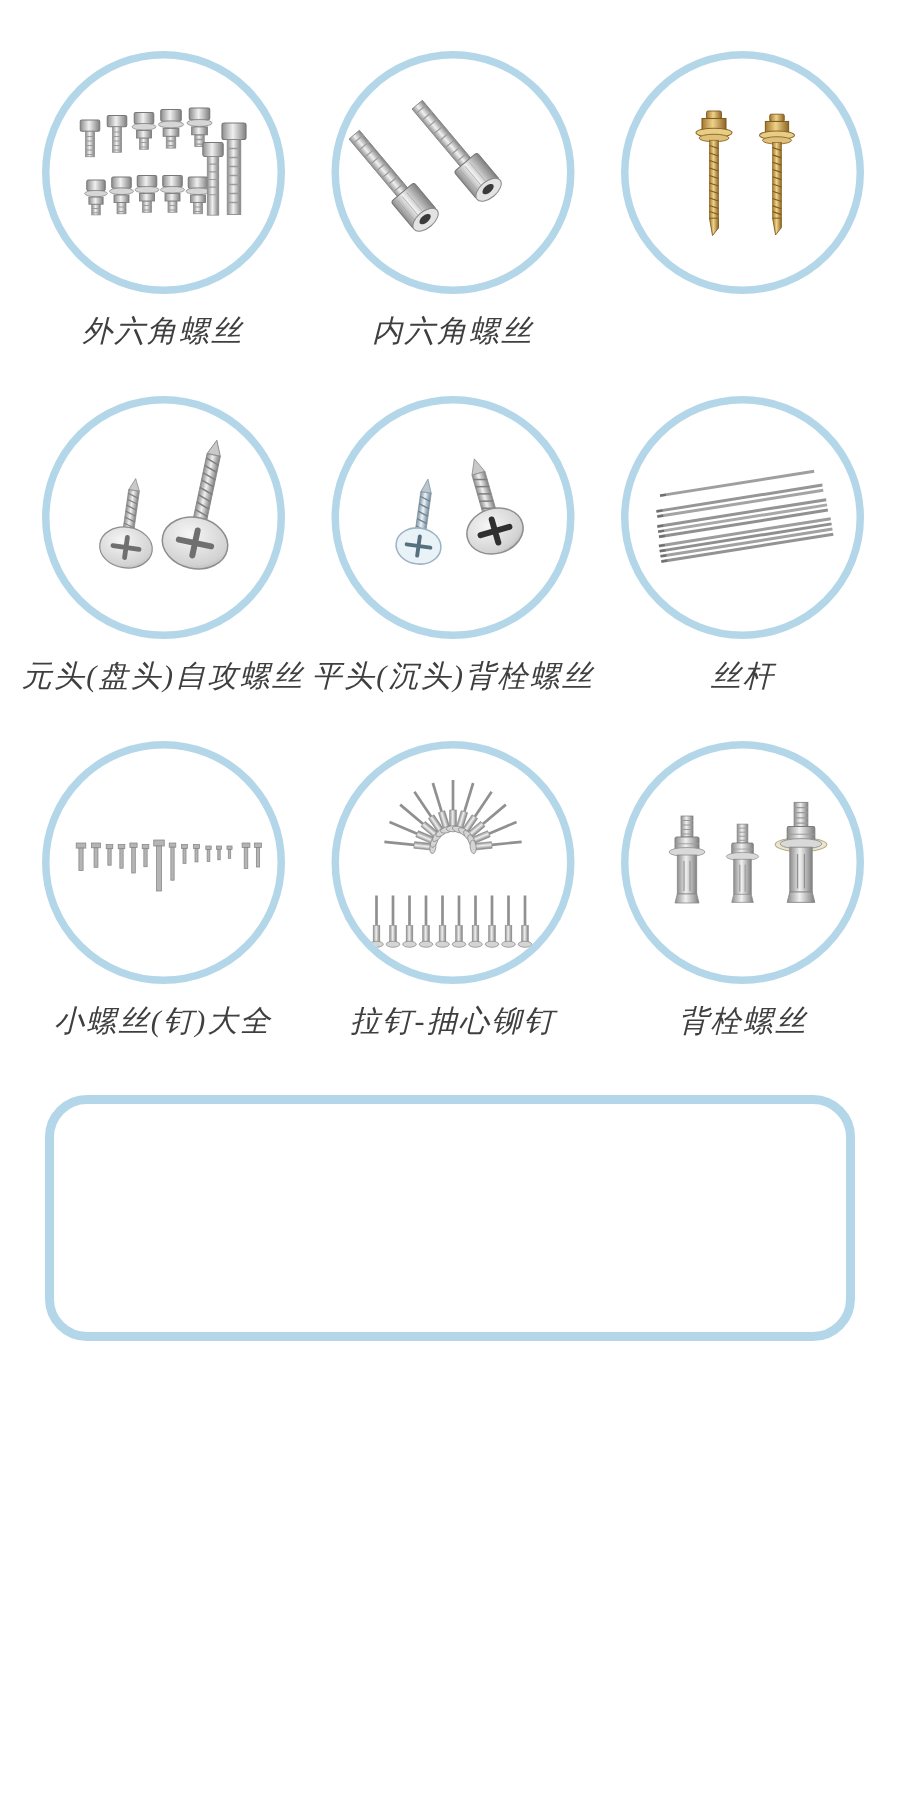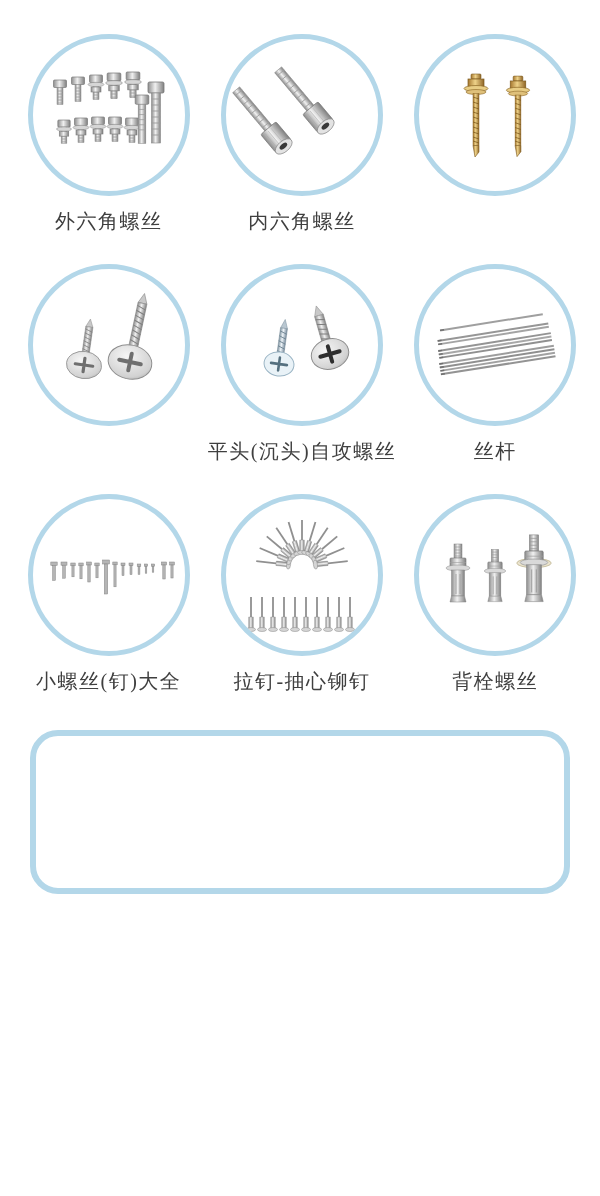--- a/index.html
+++ b/index.html
@@ -21,20 +21,21 @@
     border:5px solid #b3d7e9;background:#ffffff;
     display:flex;align-items:center;justify-content:center;
     overflow:hidden;
   }
   .circle svg{display:block;}
   .label{
     margin-top:12px;
     font-size:20px;line-height:26px;
     color:#3f3f3f;letter-spacing:1.5px;white-space:nowrap;
     text-align:center;
+    font-style:italic;
   }
   .note-box{
     width:528px;height:152px;
     border:6px solid #b3d7e9;border-radius:28px;
     margin:6px auto 0 auto;background:#ffffff;
   }
   .defs{position:absolute;width:0;height:0;}
 </style>
 </head>
 <body>
@@ -209,20 +210,21 @@
         </g>
         <g transform="translate(96,92) rotate(12)">
           <path d="M-4.5 -60 L0 -70 L4.5 -60 Z" fill="#c9c9c9" stroke="#8a8a8a" stroke-width="0.6"></path>
           <rect x="-4.5" y="-60" width="9" height="46" fill="url(#gmH)" stroke="#8a8a8a" stroke-width="0.6"></rect>
           <path d="M-4.5 -57l9 3M-4.5 -52l9 3M-4.5 -47l9 3M-4.5 -42l9 3M-4.5 -37l9 3M-4.5 -32l9 3M-4.5 -27l9 3M-4.5 -22l9 3" stroke="#7f7f7f" stroke-width="1"></path>
           <ellipse cx="0" cy="0" rx="22" ry="17" fill="url(#grM)" stroke="#8d8d8d" stroke-width="1"></ellipse>
           <path d="M-11 0h22M0 -8.5v17" stroke="#6f6f6f" stroke-width="4" stroke-linecap="round"></path>
         </g>
       </svg>
     </div>
+    <div class="label">元头(盘头)自攻螺丝</div>
   </div>
 
 
   <div class="cell">
     <div class="circle">
       <svg width="150" height="150" viewBox="0 0 150 150">
         <g transform="translate(52,94) rotate(8)">
           <path d="M-3.5 -36 L0 -45 L3.5 -36 Z" fill="#b9c7d1" stroke="#7f93a0" stroke-width="0.5"></path>
           <rect x="-3.5" y="-36" width="7" height="26" fill="url(#gzH)" stroke="#7f93a0" stroke-width="0.5"></rect>
           <path d="M-3.5 -33l7 2.5M-3.5 -28l7 2.5M-3.5 -23l7 2.5M-3.5 -18l7 2.5M-3.5 -13l7 2.5" stroke="#6e8492" stroke-width="0.9"></path>
@@ -231,21 +233,21 @@
         </g>
         <g transform="translate(103,84) rotate(-16)">
           <path d="M-4.5 -40 L0 -50 L4.5 -40 Z" fill="#c9c9c9" stroke="#8a8a8a" stroke-width="0.5"></path>
           <rect x="-4.5" y="-40" width="9" height="26" fill="url(#gmH)" stroke="#8a8a8a" stroke-width="0.5"></rect>
           <path d="M-4.5 -37l9 2.5M-4.5 -32l9 2.5M-4.5 -27l9 2.5M-4.5 -22l9 2.5M-4.5 -17l9 2.5" stroke="#7f7f7f" stroke-width="1"></path>
           <ellipse cx="0" cy="0" rx="19" ry="15" fill="url(#grM)" stroke="#8d8d8d" stroke-width="1"></ellipse>
           <path d="M-10 0h20M0 -8v16" stroke="#2f2f2f" stroke-width="4" stroke-linecap="round"></path>
         </g>
       </svg>
     </div>
-    <div class="label">平头(沉头)自攻螺丝</div>
+    <div class="label">平头(沉头)背栓螺丝</div>
   </div>
 
 
   <div class="cell">
     <div class="circle">
       <svg width="150" height="150" viewBox="0 0 150 150">
         <g transform="translate(75,75) rotate(-9)">
           <rect x="-52" y="-24" width="104" height="2" fill="#9f9f9f"></rect>
           <rect x="-56" y="-14" width="112" height="2" fill="#969696"></rect>
           <rect x="-56" y="-10.5" width="112" height="2" fill="#a4a4a4"></rect>

